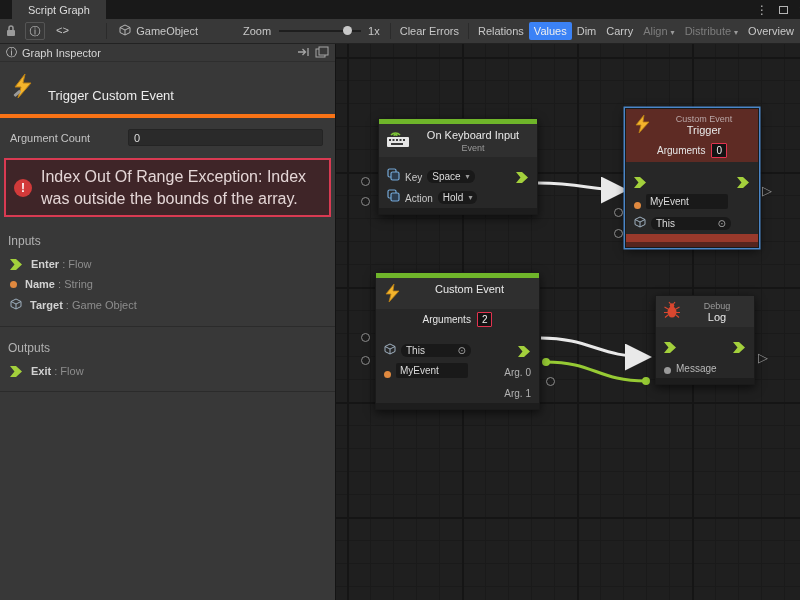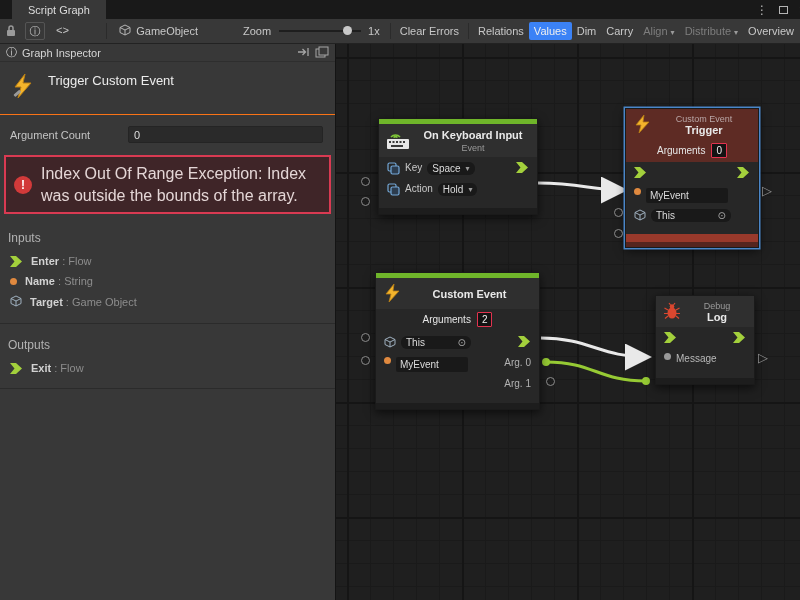--- a/index.html
+++ b/index.html
@@ -22,21 +22,21 @@
   .tsep{width:1px;height:16px;background:#2b2b2b;margin:0 4px}
   .infobox{width:20px;height:18px;border:1px solid #555;border-radius:2px;display:flex;align-items:center;justify-content:center;margin-left:8px}
   .slider{width:82px;height:2px;background:#1e1e1e;position:relative;margin-left:8px}
   .knob{position:absolute;left:64px;top:-4px;width:9px;height:9px;border-radius:50%;background:#c8c8c8}
   .ddg{font-size:8px;margin-left:3px;color:#9a9a9a}
 
   
   .inspector{position:absolute;left:0;top:44px;width:336px;height:556px;background:#383838;border-right:1px solid #141414;color:#c8c8c8}
   .gi-head{height:18px;display:flex;align-items:center;padding:0 6px;border-bottom:1px solid #2e2e2e;font-size:11px;color:#d5d5d5;gap:5px}
   .gi-spacer{flex:1}
-  .title-block{display:flex;align-items:flex-start;gap:12px;padding:11px 10px;border-bottom:1px solid #f97316}
+  .title-block{display:flex;align-items:flex-end;gap:12px;padding:11px 10px;border-bottom:4px solid #f97316}
   .big-title{font-size:13px;color:#ececec}
   .arg-row{display:flex;align-items:center;padding:11px 12px 9px 10px;font-size:11px;color:#c4c4c4}
   .arg-row label{width:118px}
   .arg-row input{flex:1;height:17px;background:#2a2a2a;border:1px solid #242424;border-radius:2px;color:#ddd;font-size:11px;padding:0 5px;font-family:inherit}
   .errbox{margin:3px 4px;border:2px solid #d93a52;background:#3f2528;display:flex;align-items:center;gap:9px;padding:6px 8px}
   .errico{min-width:18px;height:18px;border-radius:50%;background:#d23a3a;color:#fff;font-size:12px;font-weight:bold;display:flex;align-items:center;justify-content:center}
   .errtxt{font-size:16px;color:#e4d6d6;line-height:1.35}
   .sect-h{font-size:12px;color:#b2b2b2;padding:14px 8px 6px}
   .pin{display:flex;align-items:center;gap:8px;padding:4px 10px;font-size:11px}
   .pin b{color:#d2d2d2;font-weight:bold}
@@ -54,31 +54,31 @@
       linear-gradient(to right,#1a1a1a 1px,transparent 1px),
       linear-gradient(to bottom,#1a1a1a 1px,transparent 1px);
     background-size:115px 115px,115px 115px,23px 23px,23px 23px;
     background-position:11px 13px,11px 13px,11px 13px,11px 13px;overflow:hidden}
   .wires{position:absolute;left:0;top:0;z-index:1}
 
   .node{position:absolute;z-index:2;background:#272727;border:1px solid #1a1a1a;
     box-shadow:0 3px 9px rgba(0,0,0,.6);font-size:10px;color:#c6c6c6}
   .node.selected{box-shadow:0 0 0 1.5px #4a86c8,0 3px 9px rgba(0,0,0,.6)}
   .accent{height:5px;background:#6fb52a}
-  .nhead{background:#2f2f2f;padding:5px 7px 4px;display:flex;align-items:center;gap:6px}
+  .nhead{background:#2f2f2f;padding:5px 7px 4px;display:flex;align-items:flex-start;gap:6px}
   .nhead.err{background:#5e2b24}
   .ntitles{flex:1;text-align:center}
-  .ntitle{font-size:11px;font-weight:bold;color:#e9e9e9}
+  .ntitle{font-size:11px;font-weight:normal;color:#e9e9e9}
   .ncat{font-size:9px;color:#b9a6a6}
   .ncat.g{color:#9a9a9a}
   .nsub{font-size:9px;color:#9a9a9a;margin-top:2px}
   .hrow2{display:flex;align-items:center;justify-content:center;gap:6px;font-size:10px;color:#e6e6e6;padding:3px 4px 4px}
   .hrow2.err{background:#5e2b24}
   .nbody{padding:5px 0 4px}
-  .nrow{display:flex;align-items:flex-start;height:21px;padding:0 8px;gap:5px}
+  .nrow{display:flex;align-items:flex-end;height:21px;padding:0 8px;gap:5px}
   .plabel{color:#c9c9c9}
   .pill{background:#191919;border-radius:6px;padding:1px 5px;color:#dcdcdc;display:inline-flex;align-items:center;gap:4px}
   .pill .ddg{margin-left:1px}
   .pill.w{width:70px}
   .pill .pick{margin-left:auto;color:#a8a8a8;font-size:10px}
   .nfield{background:#191919;border:none;border-radius:2px;color:#dcdcdc;font-size:10px;height:15px;padding:0 4px;font-family:inherit}
   .badge{border:1px solid #e2334f;background:#131313;color:#efefef;font-size:10px;line-height:13px;padding:0 4px;border-radius:1px}
   .nfoot{height:6px;background:#1d1d1d}
   .errbar{height:8px;background:#99392b}
   .errfoot{height:5px;background:#55251f}

